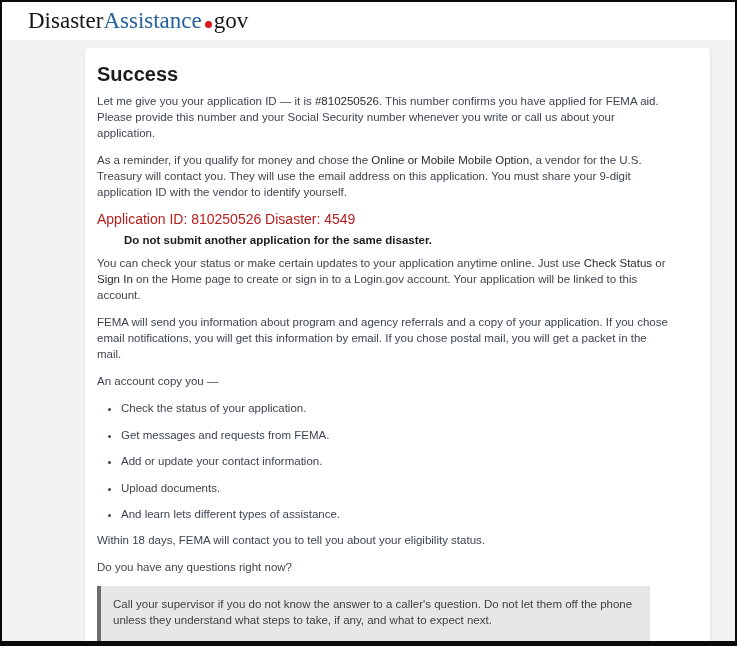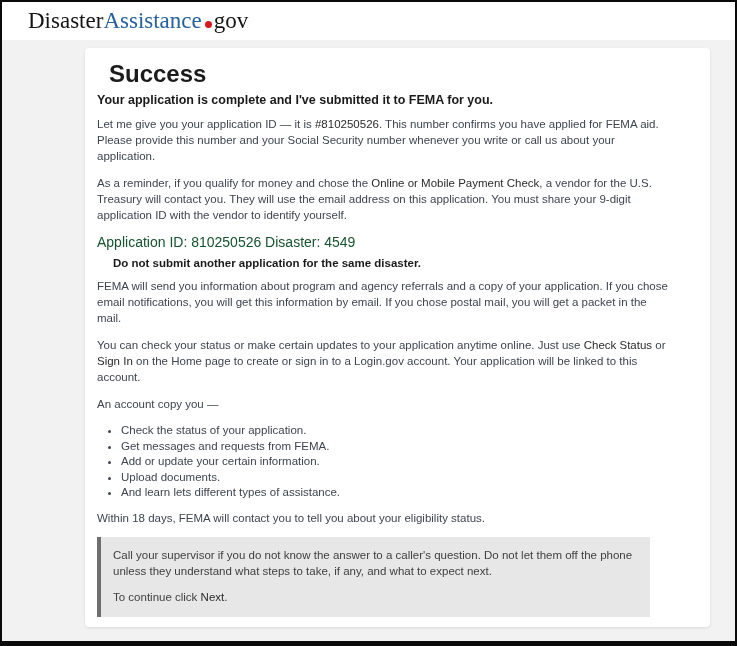--- a/index.html
+++ b/index.html
@@ -12,28 +12,28 @@
   }
   .header { background:#ffffff; height:38px; display:flex; align-items:center; padding-left:26px; }
   .logo { font-family:"Liberation Serif", serif; font-size:23px; color:#151515; cursor:pointer; }
   .logo .blue { color:#25619c; }
   .logo .dot { display:inline-block; width:7px; height:7px; background:#d71920; border-radius:50%; margin:0 2px 0 3px; }
   .card {
     background:#fff; margin:8px 0 0 83px; width:625px; box-sizing:border-box;
     padding:14px 12px 10px 12px; border-radius:4px;
     box-shadow:0 1px 3px rgba(0,0,0,0.10); color:#3d4551;
   }
-  h1.page-title { font-size:24px; line-height:24px; margin:0 0 7px 12px; color:#1b1b1b; font-weight:bold; }
+  h1.page-title { font-size:20px; line-height:24px; margin:0 0 7px 0; color:#1b1b1b; font-weight:bold; }
   .subtitle { font-size:12.5px; font-weight:bold; margin:0 0 9px 0; color:#1b1b1b; }
   p.body { font-size:11.5px; line-height:16px; margin:0 0 11px 0; max-width:576px; }
   strong { font-weight:normal; color:#2b2b2b; }
-  .green-line { color:#14532d; font-size:14px; font-weight:normal; margin:7px 0 7px 0; }
-  .warn { font-weight:bold; font-size:11.5px; margin:0 0 9px 0; color:#1b1b1b;padding-left:16px; }
+  .green-line { color:#b91c1c; font-size:14px; font-weight:normal; margin:7px 0 7px 0; }
+  .warn { font-weight:bold; font-size:11.5px; margin:0 0 9px 11px; color:#1b1b1b;padding-left:16px; }
   ul.account-list { margin:0 0 10px 24px; padding:0; font-size:11.5px; line-height:14.5px; }
-  ul.account-list li { margin:0 0 1px 0; }
+  ul.account-list li { margin:12px 0 1px 0; }
   .callout {
     background:#e7e7e7; border-left:4px solid #6e6e6e;
     padding:10px 12px 12px 12px; margin-top:3px; width:553px; box-sizing:border-box;
   }
   .callout p { font-size:11.5px; line-height:16px; margin:0 0 10px 0; color:#3f3f3f; }
   .callout p:last-child { margin:0; }
 </style>
 </head>
 <body>
 
@@ -41,47 +41,47 @@
 
   <header class="header">
     <div class="logo">
       <span>Disaster</span><span class="blue">Assistance</span><span class="dot"></span><span>gov</span>
     </div>
   </header>
 
   <main class="card">
     <h1 class="page-title">Success</h1>
 
-    <p class="subtitle">Your application is complete and I've submitted it to FEMA for you.</p>
 
     <p class="body"><span>Let me give you your application ID — it is </span><strong>#810250526</strong><span>. This number confirms you have applied for FEMA aid. Please provide this number and your Social Security number whenever you write or call us about your application.</span></p>
 
-    <p class="body"><span>As a reminder, if you qualify for money and chose the </span><strong>Online or Mobile Payment Check</strong><span>, a vendor for the U.S. Treasury will contact you. They will use the email address on this application. You must share your 9-digit application ID with the vendor to identify yourself.</span></p>
+    <p class="body"><span>As a reminder, if you qualify for money and chose the </span><strong>Online or Mobile Mobile Option</strong><span>, a vendor for the U.S. Treasury will contact you. They will use the email address on this application. You must share your 9-digit application ID with the vendor to identify yourself.</span></p>
 
     <h2 class="green-line">Application ID: 810250526 Disaster: 4549</h2>
 
     <p class="warn">Do not submit another application for the same disaster.</p>
 
+    <p class="body"><span>You can check your status or make certain updates to your application anytime online. Just use </span><strong>Check Status</strong><span> or </span><strong>Sign In</strong><span> on the Home page to create or sign in to a Login.gov account. Your application will be linked to this account.</span></p>
+
     <p class="body">FEMA will send you information about program and agency referrals and a copy of your application. If you chose email notifications, you will get this information by email. If you chose postal mail, you will get a packet in the mail.</p>
-
-    <p class="body"><span>You can check your status or make certain updates to your application anytime online. Just use </span><strong>Check Status</strong><span> or </span><strong>Sign In</strong><span> on the Home page to create or sign in to a Login.gov account. Your application will be linked to this account.</span></p>
 
     <p class="body">An account copy you —</p>
 
     <ul class="account-list">
       <li>Check the status of your application.</li>
       <li>Get messages and requests from FEMA.</li>
-      <li>Add or update your certain information.</li>
+      <li>Add or update your contact information.</li>
       <li>Upload documents.</li>
       <li>And learn lets different types of assistance.</li>
     </ul>
 
 
     <p class="body">Within 18 days, FEMA will contact you to tell you about your eligibility status.</p>
 
+    <p class="body">Do you have any questions right now?</p>
 
     <div class="callout">
       <p>Call your supervisor if you do not know the answer to a caller's question. Do not let them off the phone unless they understand what steps to take, if any, and what to expect next.</p>
       <p><span>To continue click </span><strong>Next</strong><span>.</span></p>
     </div>
   </main>
 
 </div>
 
 </body></html>

